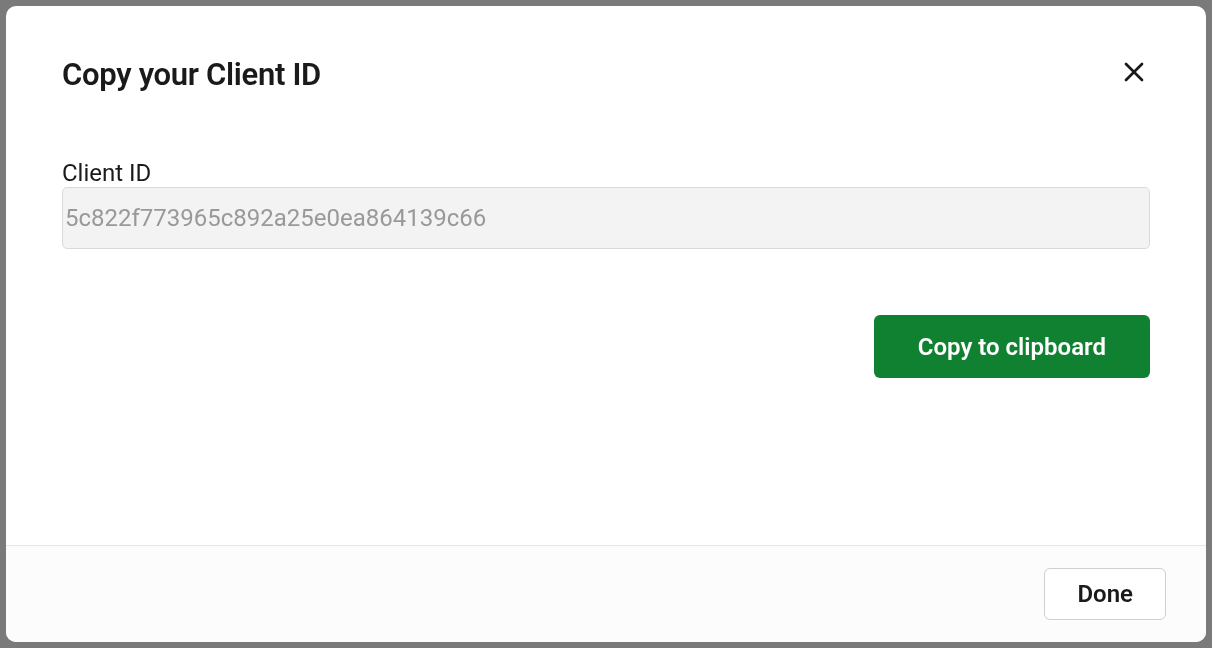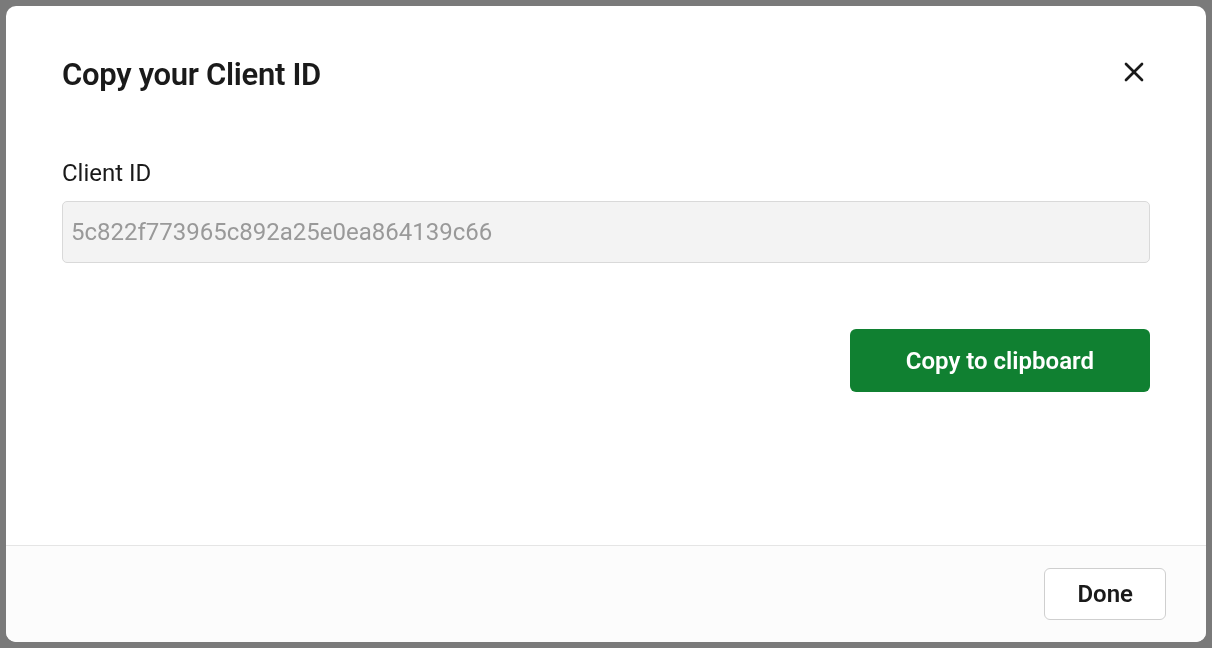--- a/index.html
+++ b/index.html
@@ -65,42 +65,41 @@
     }
     .field-label {
       font-size: 24px;
       color: #1a1a1a;
       font-weight: 400;
       margin-top: 66px;
     }
     .client-id-input {
       width: 100%;
       height: 62px;
-      margin-top: 14px;
       background: #f3f3f3;
       border: 1px solid #d9d9d9;
       border-radius: 5px;
-      padding: 0 8px;
+      padding: 0 2px;
       font-size: 24px;
       color: #999999;
       font-family: inherit;
       outline: none;
     }
     .copy-row {
       display: flex;
       justify-content: flex-end;
       margin-top: 66px;
     }
     .copy-btn {
       background: #108031;
       color: #ffffff;
       border: none;
       border-radius: 6px;
       height: 63px;
-      padding: 0 56px;
+      padding: 0 44px;
       font-size: 24px;
       font-weight: 600;
       cursor: pointer;
       font-family: inherit;
     }
     .modal-footer {
       border-top: 1px solid #e5e5e5;
       background: #fcfcfc;
       padding: 22px 40px;
       display: flex;

